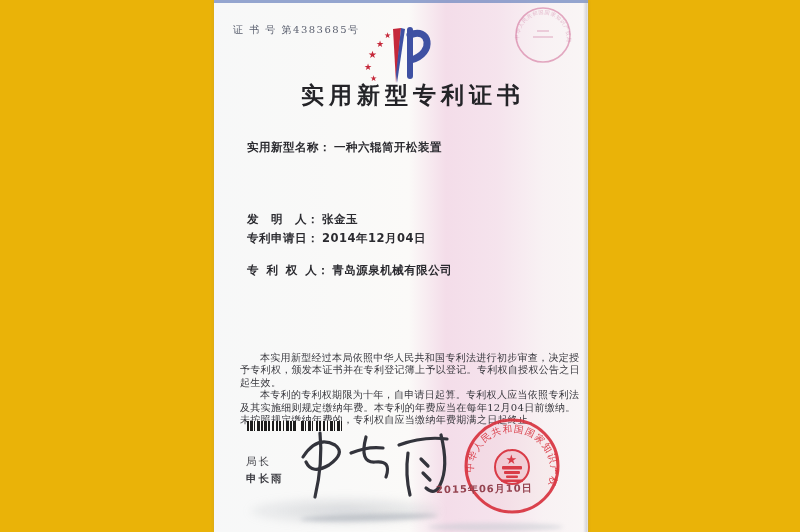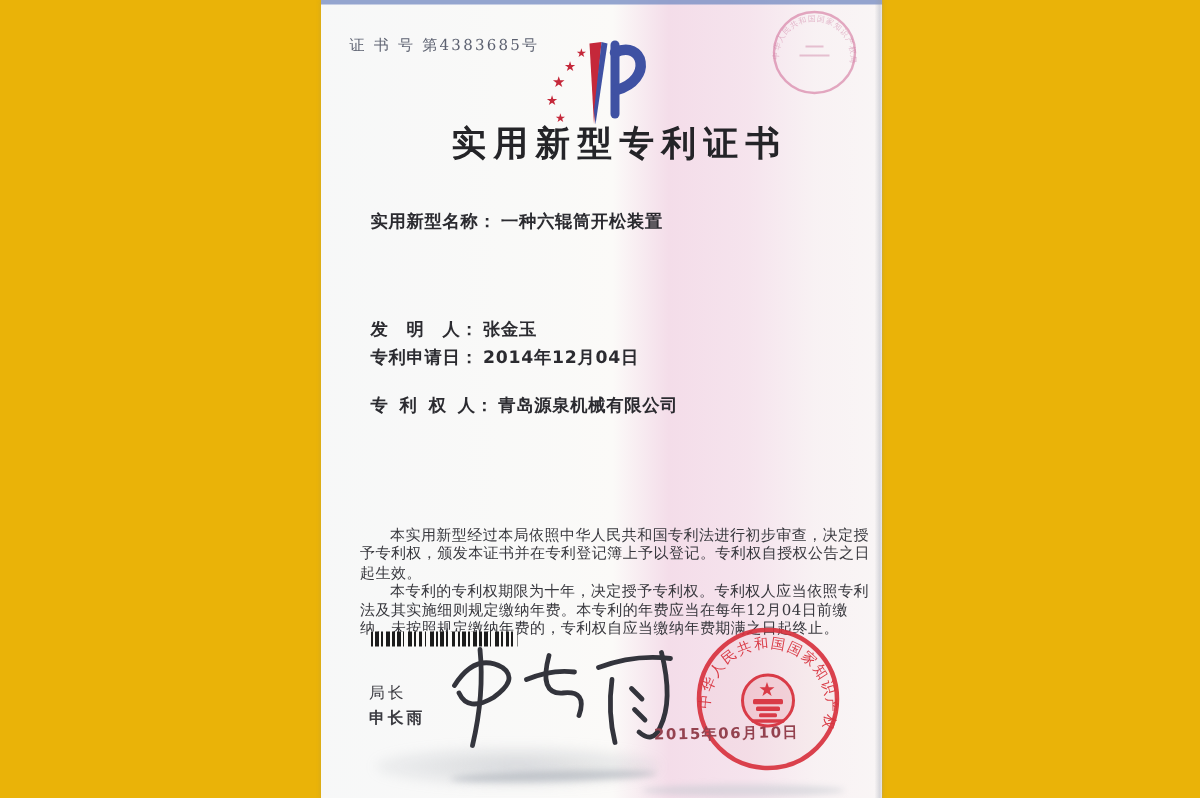--- a/index.html
+++ b/index.html
@@ -104,21 +104,21 @@
     </div>
     <div class="field-row" style="top:231px;">
       <span class="field-label">专利申请日：</span><span class="field-value">2014年12月04日</span>
     </div>
     <div class="field-row" style="top:263px;">
       <span class="field-label">专 利 权 人：</span><span class="field-value">青岛源泉机械有限公司</span>
     </div>
 
     <div class="paragraphs">
       <p>本实用新型经过本局依照中华人民共和国专利法进行初步审查，决定授予专利权，颁发本证书并在专利登记簿上予以登记。专利权自授权公告之日起生效。</p>
-      <p>本专利的专利权期限为十年，决定授予专利权。专利权人应当依照专利法及其实施细则规定缴纳年费。本专利的年费应当在每年12月04日前缴纳。未按照规定缴纳年费的，专利权自应当缴纳年费期满之日起终止。</p>
+      <p>本专利的专利权期限为十年，自申请日起算。专利权人应当依照专利法及其实施细则规定缴纳年费。本专利的年费应当在每年12月04日前缴纳。未按照规定缴纳年费的，专利权自应当缴纳年费期满之日起终止。</p>
     </div>
 
     <div class="barcode"></div>
 
     <div class="director-label">局长</div>
     <div class="director-name">申长雨</div>
 
     <svg class="signature" viewBox="0 0 178 82">
       <g stroke="#33343c" stroke-width="3.2" fill="none" stroke-linecap="round" stroke-linejoin="round">
         <path d="M16,32 q14,-22 32,-12 q11,8 -6,20 q-17,10 -23,-3"></path>

